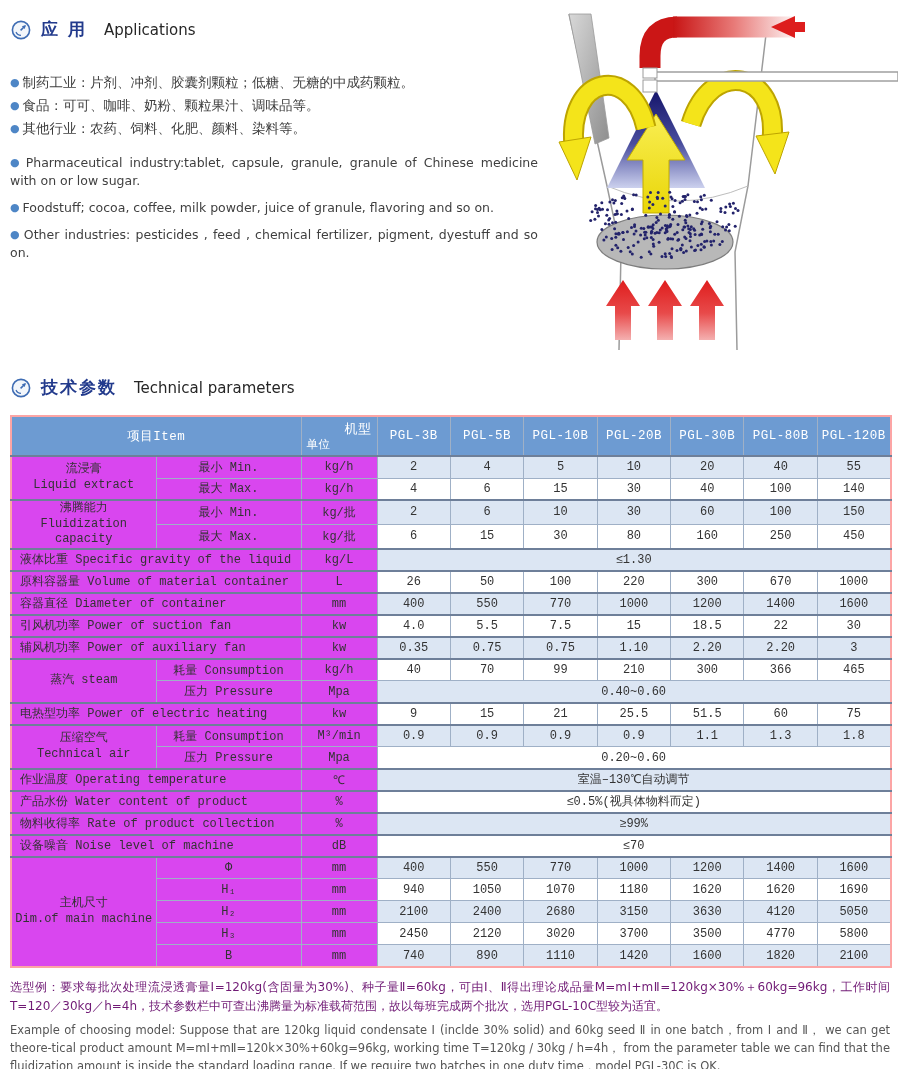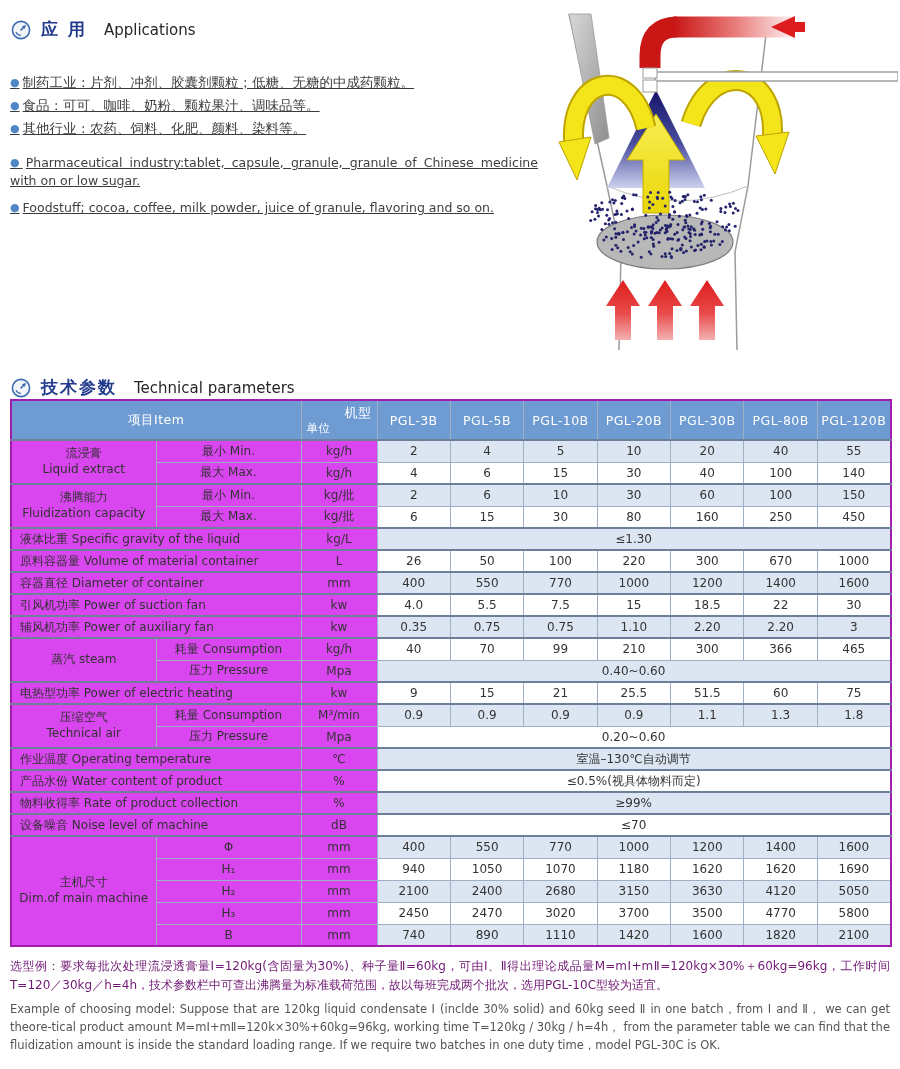--- a/index.html
+++ b/index.html
@@ -11,31 +11,31 @@
   #page { width: 900px; height: 1069px; padding: 10px 2px 0 10px; position: relative; border-radius: 29px; }
 
   
   .sec-head { display: flex; align-items: center; gap: 9px; }
   .sec-head .zh { font-size: 17px; font-weight: bold; color: #223a8c; letter-spacing: 2px; }
   .sec-head .en { font-size: 15px; color: #262626; margin-left: 8px; }
 
   
   .top-section { position: relative; height: 352px; }
   .app-text { width: 528px; padding-top: 8px; }
-  ul.blist { list-style: none; text-decoration: underline; }
+  ul.blist { list-style: none; }
   ul.blist-zh { margin-top: 30px; }
   ul.blist-zh li { font-size: 13.5px; line-height: 1.7; color: #3c3c3c; text-align: justify; }
   ul.blist-en { margin-top: 14px; }
   ul.blist-en li { font-size: 12.5px; line-height: 1.45; color: #3f3f3f; margin-top: 9px; text-align: justify; }
   .dot { color: #4e86c6; margin-right: 3px; font-size: 11px; vertical-align: 1px; }
   .diagram { position: absolute; right: 0; top: 0; width: 355px; height: 345px; }
 
   
   .tech-wrap { margin-top: 14px; }
-  table.tech { border-collapse: collapse; table-layout: fixed; width: 880px; border: 2px solid #a21caf; }
+  table.tech { border-collapse: collapse; table-layout: fixed; width: 880px; margin-top: 16px; border: 2px solid #fca5a5; font-family: Liberation Mono, monospace; }
   table.tech th, table.tech td { border: 1px solid #9fb0c6; overflow: hidden; }
   table.tech thead th { height: 40px; background: #6d9bd2; color: #fff; font-weight: normal; font-size: 12.5px; letter-spacing: .5px; }
   table.tech tbody td { height: 22px; font-size: 12px; text-align: center; color: #333; padding: 0 2px; }
   td.lab { background: #d946ef; }
   td.shade { background: #dce6f3; }
   td.row-label { text-align: left !important; padding-left: 8px !important; font-size: 12.5px; }
   td.grp-lab { line-height: 1.3; font-size: 12.5px; }
   tr.grp > th, tr.grp > td { border-top: 2px solid #6e7f99; }
   th.diag { position: relative;
     background-image: linear-gradient(to top right, rgba(0,0,0,0) calc(50% - 1px), rgba(255,255,255,.95) 50%, rgba(0,0,0,0) calc(50% + 1px)); }
@@ -65,20 +65,21 @@
         <span class="en">Applications</span>
       </div>
       <ul class="blist blist-zh">
           <li><span class="dot">●</span><span>制药工业：片剂、冲剂、胶囊剂颗粒；低糖、无糖的中成药颗粒。</span></li>
           <li><span class="dot">●</span><span>食品：可可、咖啡、奶粉、颗粒果汁、调味品等。</span></li>
           <li><span class="dot">●</span><span>其他行业：农药、饲料、化肥、颜料、染料等。</span></li>
         </ul>
       <ul class="blist blist-en">
           <li><span class="dot">●</span><span>Pharmaceutical industry:tablet, capsule, granule, granule of Chinese medicine with on or low sugar.</span></li>
           <li><span class="dot">●</span><span>Foodstuff; cocoa, coffee, milk powder, juice of granule, flavoring and so on.</span></li>
+          <li><span class="dot">●</span><span>Other industries: pesticides , feed , chemical fertilizer, pigment, dyestuff and so on.</span></li>
         </ul>
     </div>
 
     <svg class="diagram" viewBox="0 0 355 345">
       <defs>
         <linearGradient id="pipeG" x1="0" y1="0" x2="1" y2="0">
           <stop offset="0" stop-color="#c81414"></stop>
             <stop offset="0.5" stop-color="#e87a78"></stop>
             <stop offset="1" stop-color="#fdf3f3"></stop>
         </linearGradient>
@@ -636,21 +637,21 @@
             <td class="shade">2680</td>
             <td class="shade">3150</td>
             <td class="shade">3630</td>
             <td class="shade">4120</td>
             <td class="shade">5050</td>
           </tr>
           <tr>
             <td class="lab">H₃</td>
             <td class="lab">mm</td>
             <td class="">2450</td>
-            <td class="">2470</td>
+            <td class="">2120</td>
             <td class="">3020</td>
             <td class="">3700</td>
             <td class="">3500</td>
             <td class="">4770</td>
             <td class="">5800</td>
           </tr>
           <tr>
             <td class="lab">B</td>
             <td class="lab">mm</td>
             <td class="shade">740</td>

